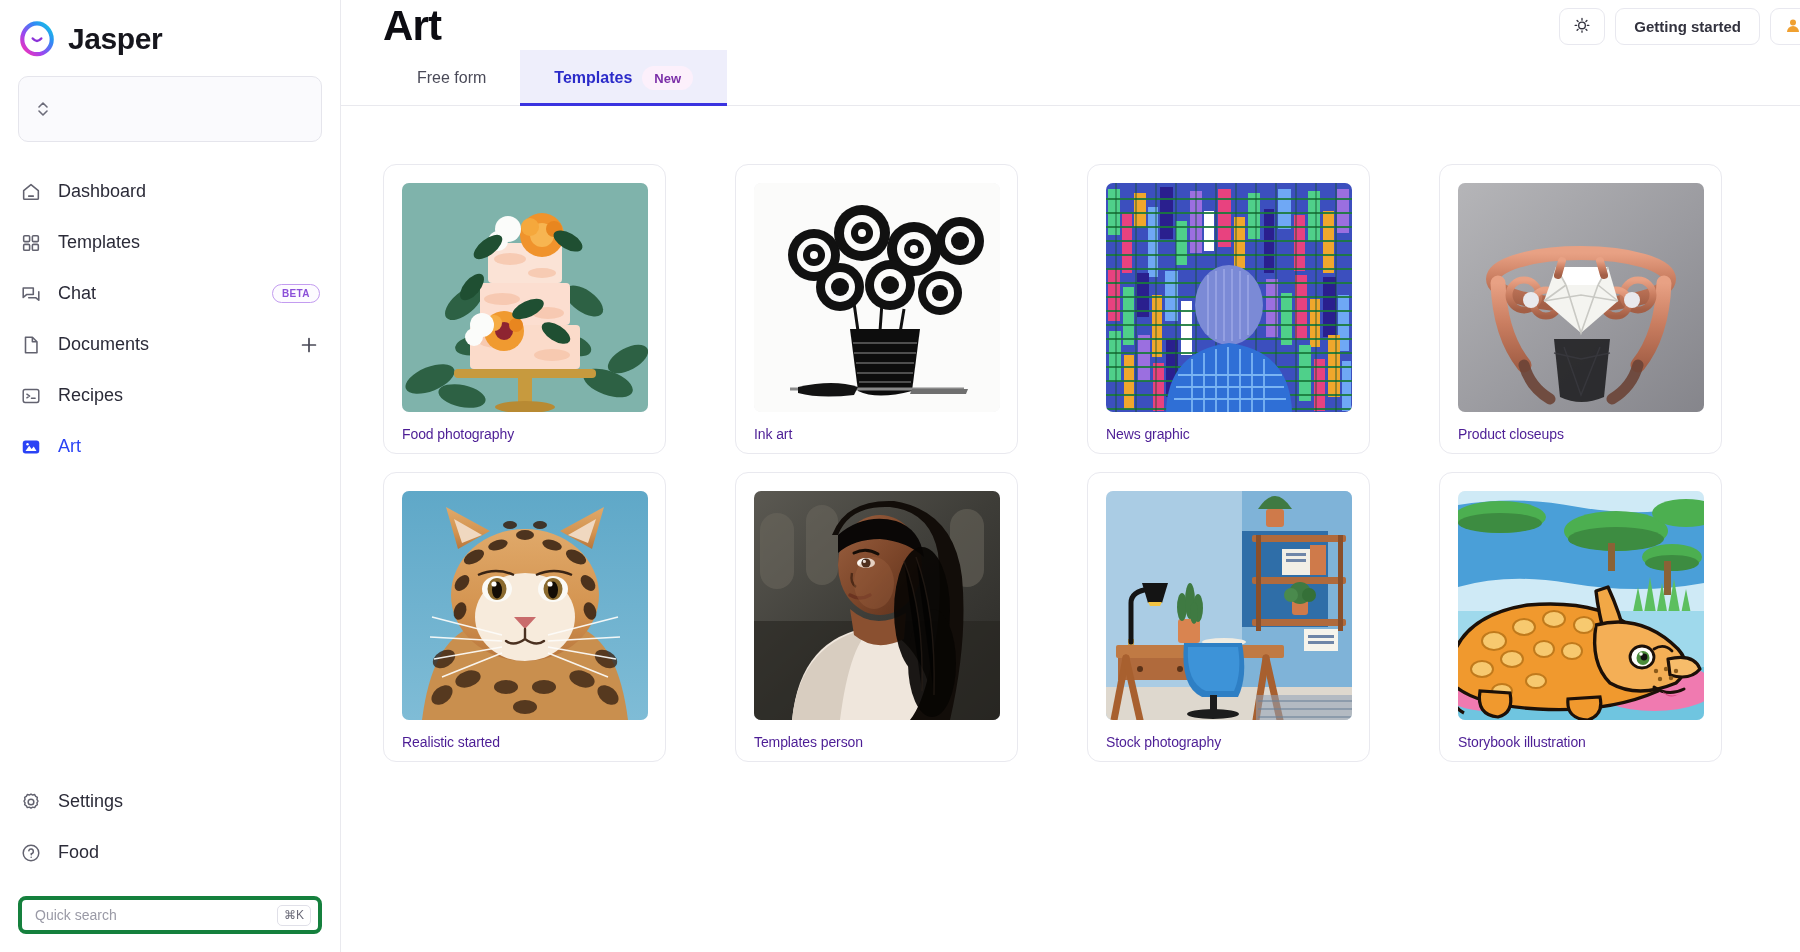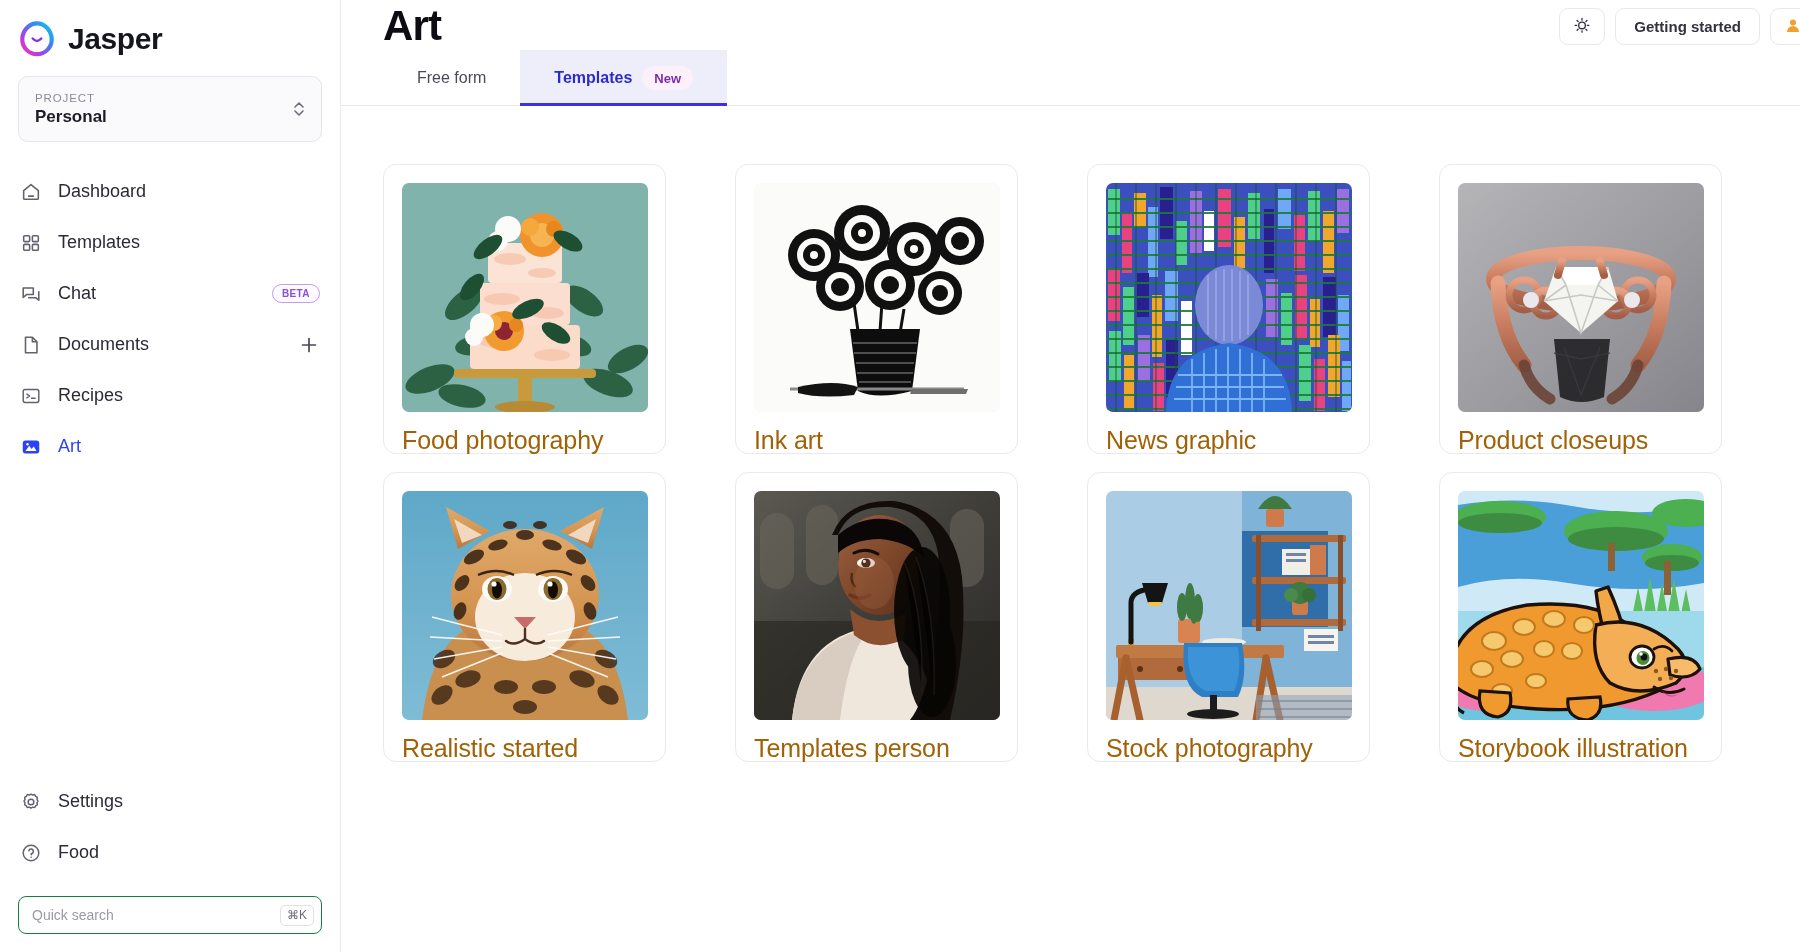--- a/index.html
+++ b/index.html
@@ -115,21 +115,21 @@
   }
 
   .nav-bottom {
     position: absolute;
     left: 0; right: 0;
     bottom: 18px;
   }
   .quick-search {
     margin: 18px 18px 0 18px;
     height: 38px;
-    border: 1px solid #15803d;
+    border: 4px solid #15803d;
     border-radius: 8px;
     display: flex;
     align-items: center;
     padding: 0 7px 0 13px;
     background: #fff;
     cursor: text;
   }
   .quick-search-input {
     border: none; outline: none;
     flex: 1;
@@ -281,22 +281,22 @@
     width: 246px;
     height: 229px;
     border-radius: 7px;
     overflow: hidden;
     position: relative;
     background: #f1f1f4;
   }
   .card-thumb svg { display: block; width: 100%; height: 100%; }
   .card-title {
     margin-top: 14px;
-    font-size: 25px;
-    color: #a16207;
+    font-size: 14px;
+    color: #4c1d95;
     font-weight: 400;
     letter-spacing: -0.1px;
   }
 </style>
 </head>
 <body>
 
 <div class="app">
 
   <aside class="sidebar">
@@ -313,24 +313,20 @@
             </linearGradient>
           </defs>
           <path d="M20 3.5 C28 3.5 35.5 11 35.5 20.5 C35.5 29 28.5 36 20 36 C11.5 36 4.5 29 4.5 20.5 C4.5 11 12 3.5 20 3.5 Z" fill="none" stroke="url(#jg)" stroke-width="4.4" stroke-linecap="round"></path>
           <path d="M15.5 19.5 Q20 24.5 24.5 19.5" fill="none" stroke="#8b32d8" stroke-width="2.6" stroke-linecap="round"></path>
         </svg>
       </span>
       <span class="brand-name">Jasper</span>
     </div>
 
     <div class="project-select">
-      <span class="project-text">
-        <span class="project-label" style="display:block">PROJECT</span>
-        <span class="project-value" style="display:block">Personal</span>
-      </span>
       <span class="chev-updown">
         <svg viewBox="0 0 16 22" fill="none" stroke="currentColor" stroke-width="1.6" stroke-linecap="round" stroke-linejoin="round">
           <path d="M4 9 L8 5 L12 9"></path>
             <path d="M4 13 L8 17 L12 13"></path>
         </svg>
       </span>
     </div>
 
     <nav class="nav">
 

